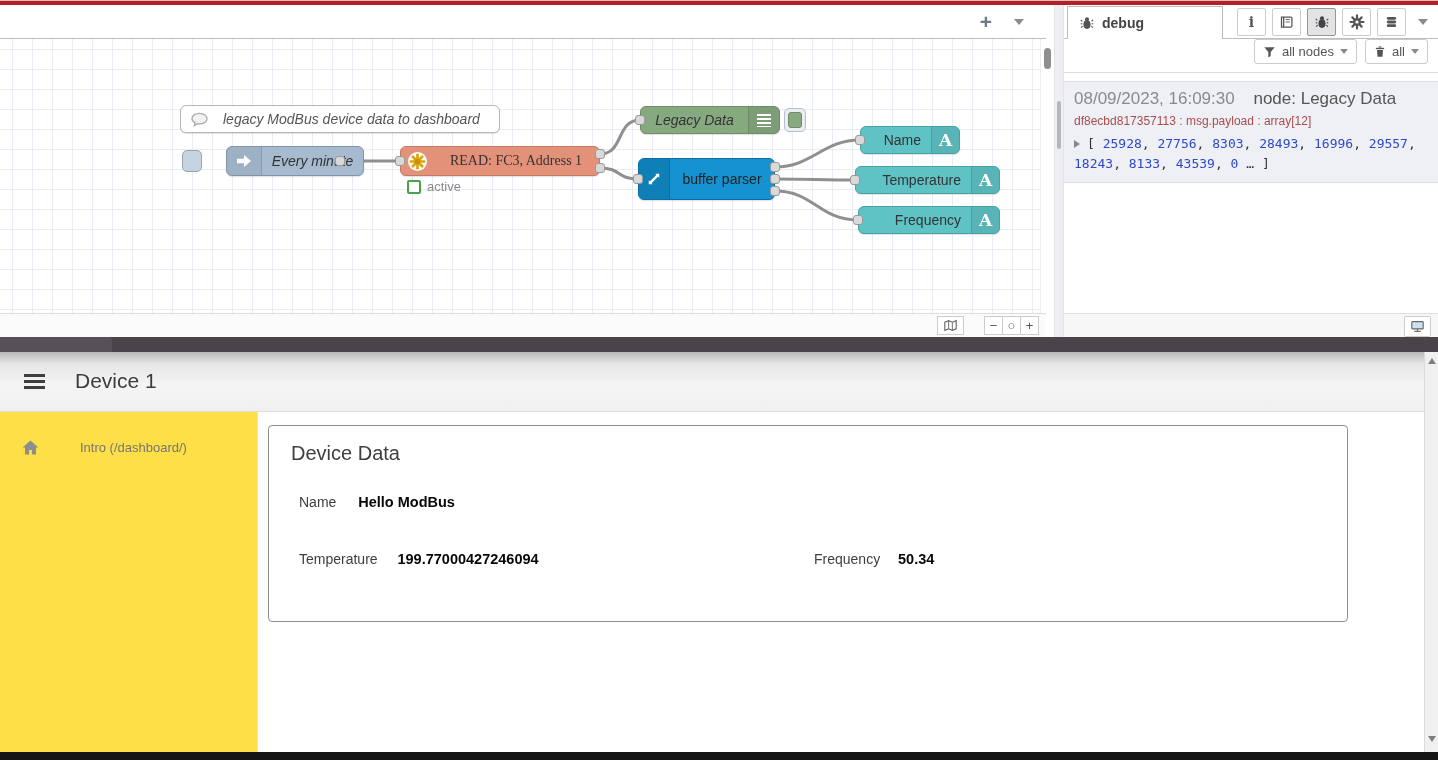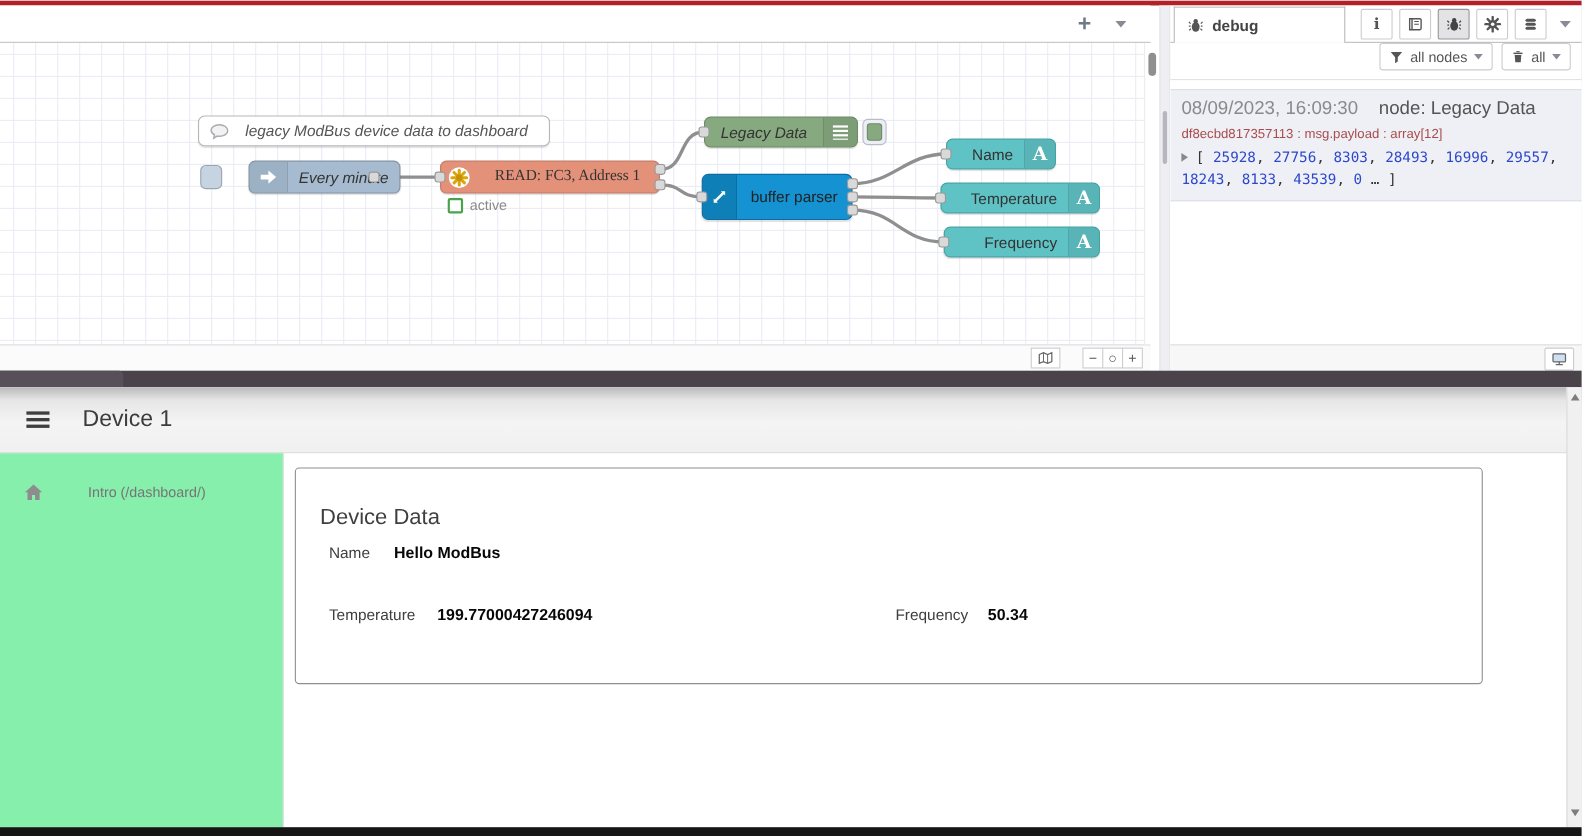--- a/index.html
+++ b/index.html
@@ -79,28 +79,28 @@
   
   #winbar{position:absolute;left:0;top:337px;width:1438px;height:15px;background:#4a434a;}
   #winbar .tab{position:absolute;left:0;top:0;width:112px;height:15px;background:#585058;border-radius:0 4px 0 0;}
   
   #dashboard{position:absolute;left:0;top:352px;width:1438px;height:400px;background:#fff;}
   #dash-toolbar{position:absolute;left:0;top:0;width:1438px;height:60px;
      background:linear-gradient(180deg,#b9b9b9 0,#e6e6e6 20%,#f4f4f4 55%,#f0f0f0 100%);border-bottom:1px solid #dcdcdc;box-sizing:border-box;}
   #hamburger{position:absolute;left:24px;top:22px;width:21px;height:16px;cursor:pointer;}
   #hamburger div{height:2.6px;background:#3f3f3f;margin-bottom:3.6px;}
   #dash-title{position:absolute;left:75px;top:17px;font-size:21px;color:#3c3c3c;}
-  #dash-side{position:absolute;left:0;top:60px;width:258px;height:340px;background:#86efac;border-right:1px solid #e3e3e3;box-sizing:border-box;}
+  #dash-side{position:absolute;left:0;top:60px;width:258px;height:340px;background:#fde047;border-right:1px solid #e3e3e3;box-sizing:border-box;}
   .navitem{position:absolute;left:6px;width:241px;height:48px;border-radius:3px;display:flex;align-items:center;cursor:pointer;}
   .navitem.active{background:#e0e0e0;}
   .navitem .homeic{margin-left:14px;width:20px;display:flex;justify-content:center;}
   .navitem .nlabel{margin-left:40px;font-size:13px;color:#757575;}
   .navitem.active .nlabel{color:#4d4d4d;}
   #dash-card{position:absolute;left:268px;top:73px;width:1080px;height:197px;background:#fff;border:1px solid #8f8f8f;border-radius:4px;box-sizing:border-box;}
-  #card-title{position:absolute;left:22px;top:16px;font-size:20px;color:#3f3f3f;margin-top:17px;}
+  #card-title{position:absolute;left:22px;top:16px;font-size:20px;color:#3f3f3f;}
   .frow{position:absolute;font-size:14px;color:#3e3e3e;}
   .fval{font-weight:bold;color:#070707;font-size:14.5px;}
   
   #dash-scroll{position:absolute;right:0;top:0;width:14px;height:400px;background:#f0f0f0;border-left:1px solid #dadada;box-sizing:border-box;}
   .sarrow{position:absolute;left:3px;width:0;height:0;border-left:4px solid transparent;border-right:4px solid transparent;}
   .sarrow.up{top:6px;border-bottom:6px solid #7d7d7d;}
   .sarrow.down{bottom:10px;border-top:6px solid #7d7d7d;}
   #bottombar{position:absolute;left:0;top:752px;width:1438px;height:8px;background:#151515;}
   svg{display:block;}
 </style>

